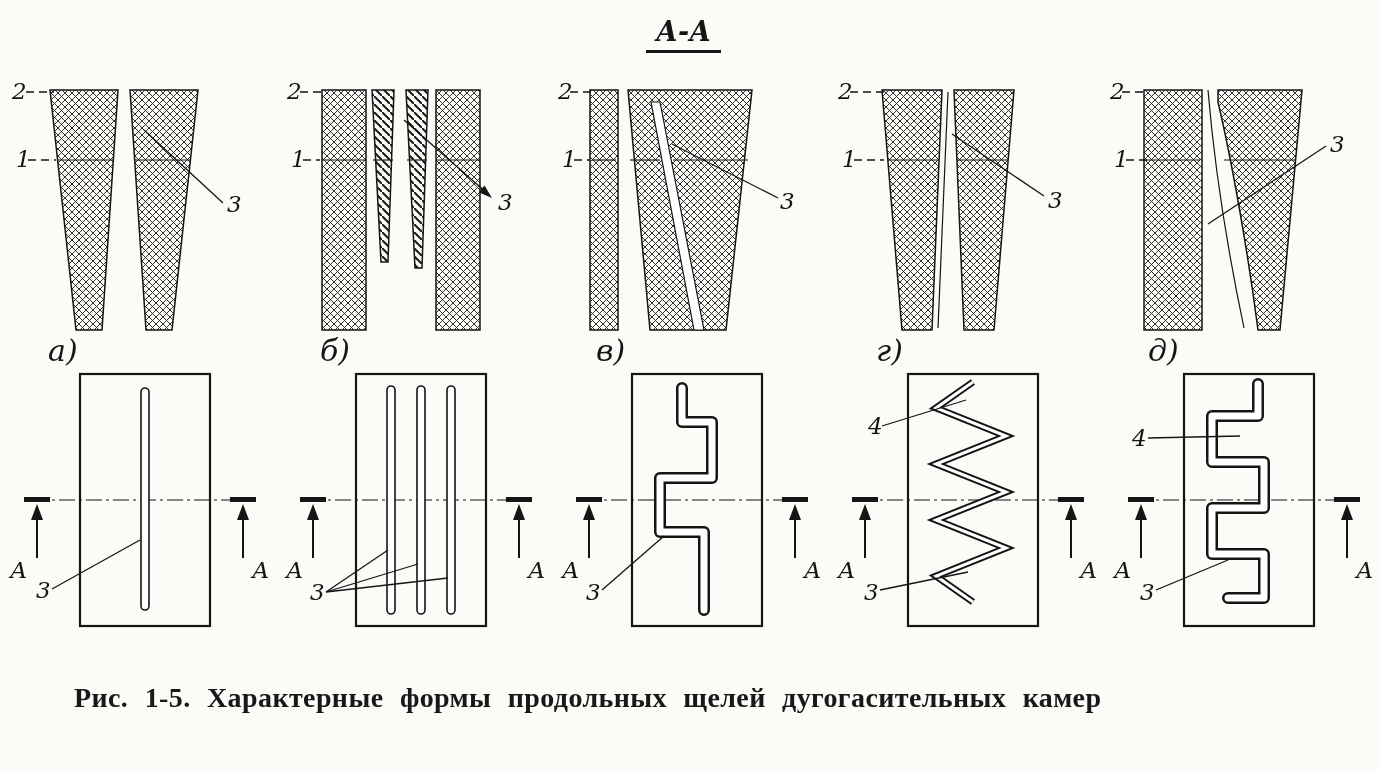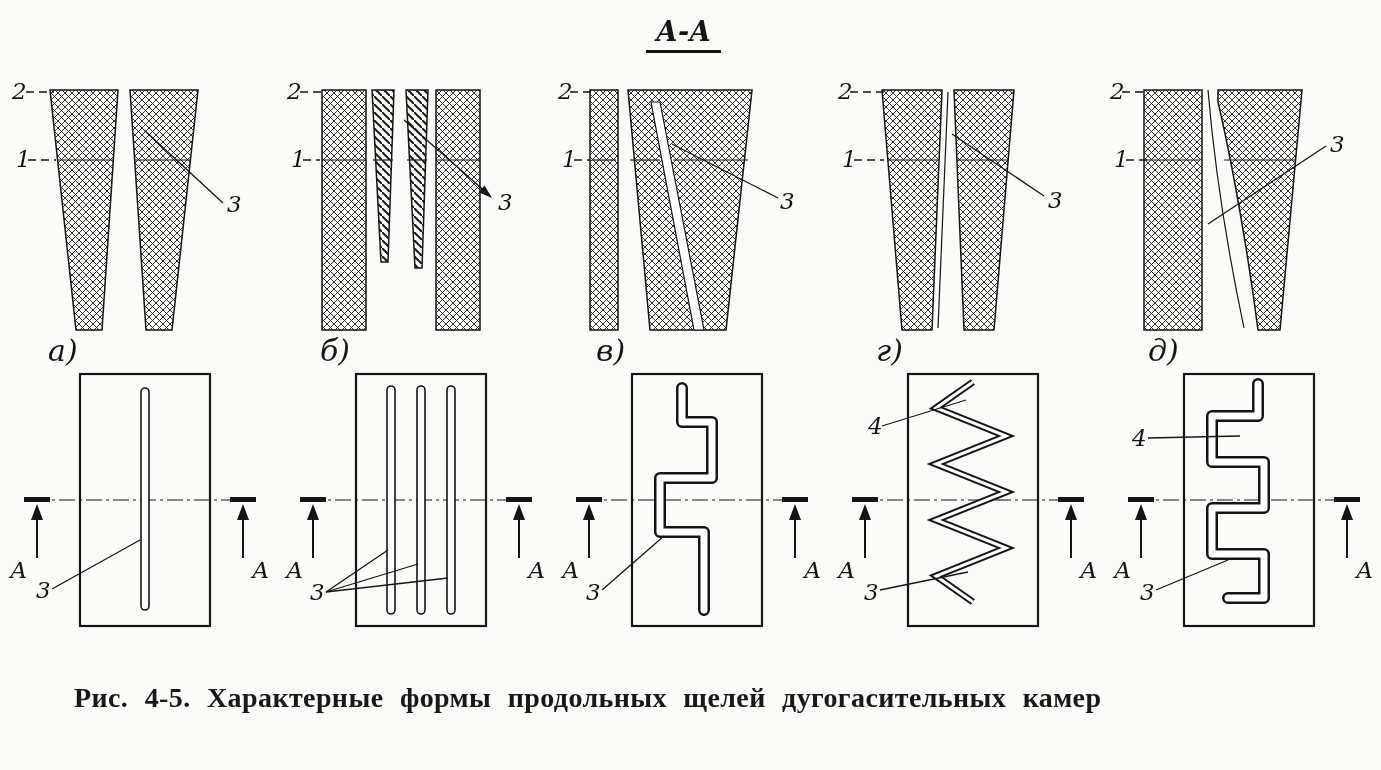--- a/index.html
+++ b/index.html
@@ -230,15 +230,15 @@
         <polygon class="arrowhead" points="241,432 235,448 247,448"></polygon>
         <text x="8" y="506">А</text>
         <text x="250" y="506">А</text>
         <line class="leader" x1="50" y1="518" x2="122" y2="488"></line>
         <text x="34" y="528">3</text>
       </g>
     </svg>
 
   </div>
 
-  <div id="caption">Рис. 4-5. Характерные формы продольных щелей дугогасительных камер</div>
+  <div id="caption">Рис. 1-5. Характерные формы продольных щелей дугогасительных камер</div>
 
 </div>
 
 </body></html>

